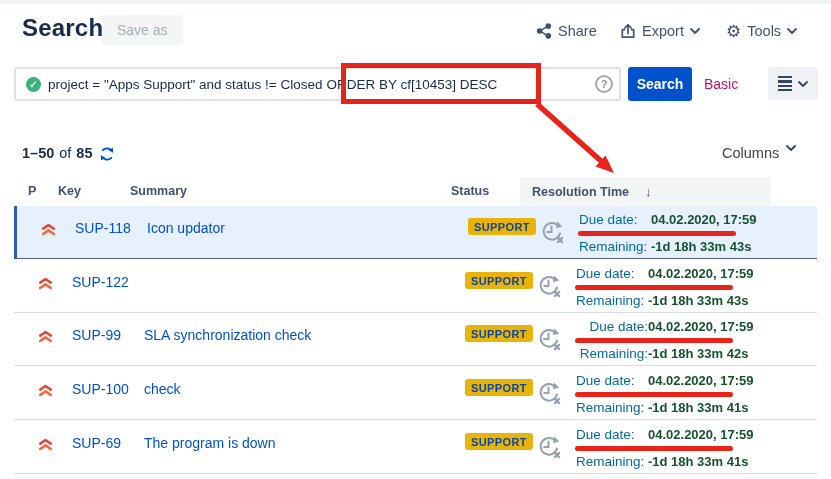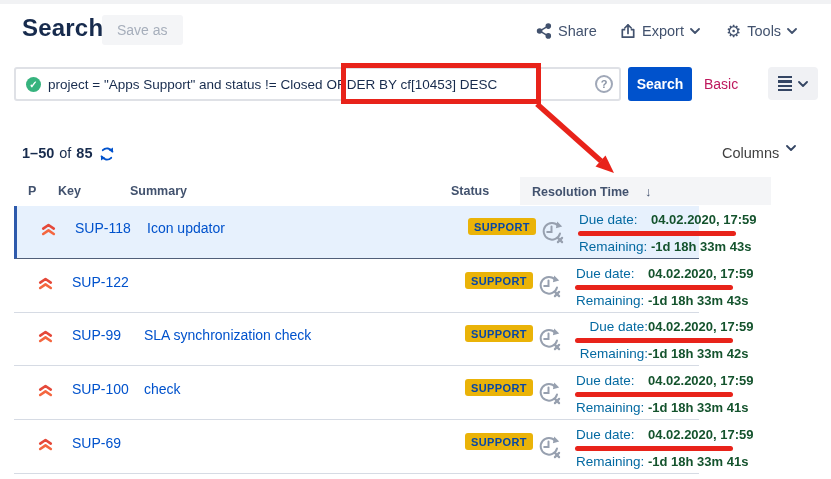--- a/index.html
+++ b/index.html
@@ -46,21 +46,21 @@
   .refresh-ic { margin-left:1px; margin-top:2px; }
   .columns-dd { left:722px; top:145px; display:flex; align-items:flex-start; gap:7px; color:#404040; font-size:14.5px; }
 
   
   .col-highlight { left:520px; top:177px; width:251px; height:28px; background:#f4f5f7; }
   .th { top:184px; font-size:12.5px; font-weight:bold; color:#42526e; }
   .th-p { left:28px; } .th-key { left:58px; } .th-summary { left:130px; } .th-status { left:451px; }
   .th-res { left:532px; display:flex; gap:16px; align-items:center; }
   .sort-arrow { font-size:13px; font-weight:bold; color:#42526e; }
 
-  .row { left:14px; width:685px; height:53px; border-bottom:1px solid #d6dbe4; background:#fff; }
+  .row { left:14px; width:803px; height:53px; border-bottom:1px solid #d6dbe4; background:#fff; }
   .row.selected { background:#e7f1fd; border-left:3px solid #2e5aac; border-bottom:1px solid #505f79; }
   .prio { left:24px; top:17px; }
   .key-link, .sum-link { top:14px; font-size:14px; color:#0052cc; text-decoration:none; white-space:nowrap; }
   .key-link { left:58px; } .sum-link { left:130px; }
   .badge { left:451px; top:12px; background:#eab308; color:#0747a6; font-size:11px; font-weight:bold;
            letter-spacing:.4px; padding:3px 6px 2px; border-radius:3px; }
   .clock-ic { left:522px; top:13px; }
   .sla-line { left:562px; display:flex; font-size:13.5px; white-space:nowrap; }
   .sla-line .lbl { color:#0369a1; width:72px; }
   .sla-line .val { color:#14532d; font-weight:bold; font-size:13px; }
@@ -275,20 +275,21 @@
       <span class="lbl">Remaining:</span>
       <span class="val">-1d 18h 33m 41s</span>
     </div>
   </div>
     <div class="abs row" style="top: 421px;">
     <svg class="abs prio" width="15" height="13" viewBox="0 0 15 13">
       <path d="M2.2 5.6 L7.5 2 L12.8 5.6" fill="none" stroke="#e5493a" stroke-width="2.6" stroke-linecap="round" stroke-linejoin="round"></path>
       <path d="M2.2 11 L7.5 7.4 L12.8 11" fill="none" stroke="#f4663f" stroke-width="2.6" stroke-linecap="round" stroke-linejoin="round"></path>
     </svg>
     <a href="#" class="abs key-link">SUP-69</a>
+    <a href="#" class="abs sum-link">The program is down</a>
     <span class="abs badge">SUPPORT</span>
     <svg class="abs clock-ic" width="27" height="27" viewBox="0 0 27 27">
       <g stroke="#97a0af" stroke-width="2" fill="none" stroke-linecap="round">
         <path d="M19.3 6.9 A8.3 8.3 0 1 0 21 14.5"></path>
         <path d="M12.5 7.5 V13 H8.2"></path>
       </g>
       <path d="M18.2 2.6 L23.2 7.4 L16.9 9.2 Z" fill="#97a0af"></path>
       <g stroke="#97a0af" stroke-width="2.2" stroke-linecap="round">
         <line x1="18.9" y1="18.9" x2="23.1" y2="23.1"></line>
         <line x1="23.1" y1="18.9" x2="18.9" y2="23.1"></line>

